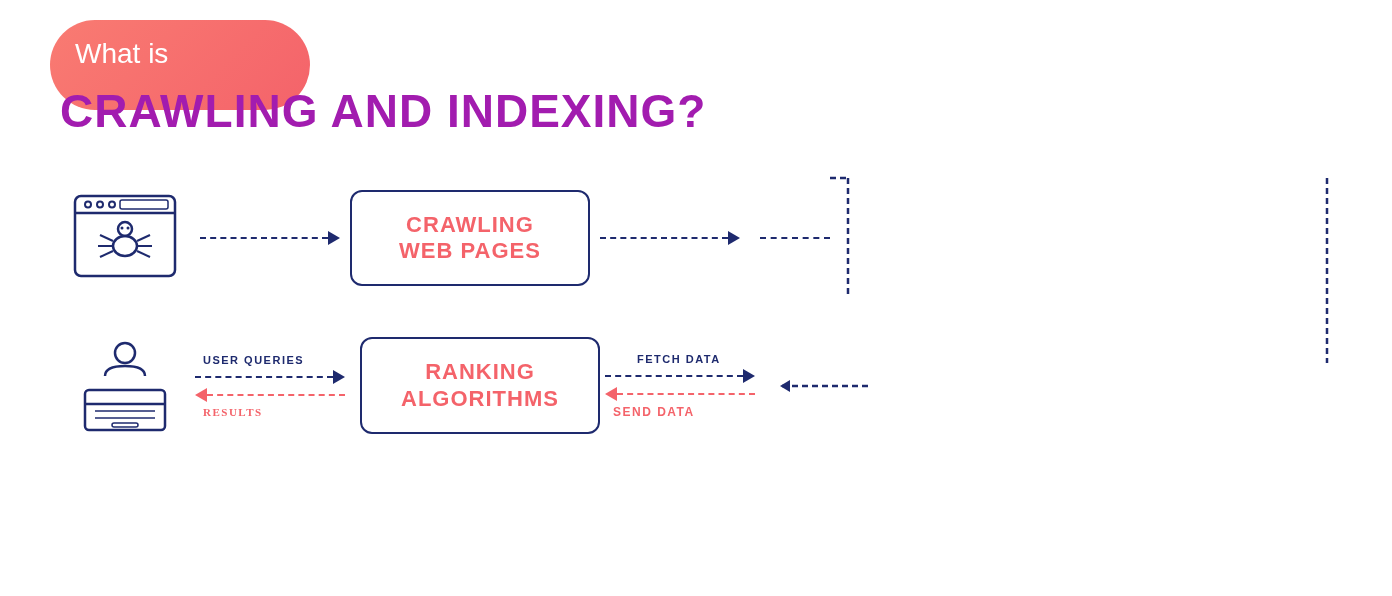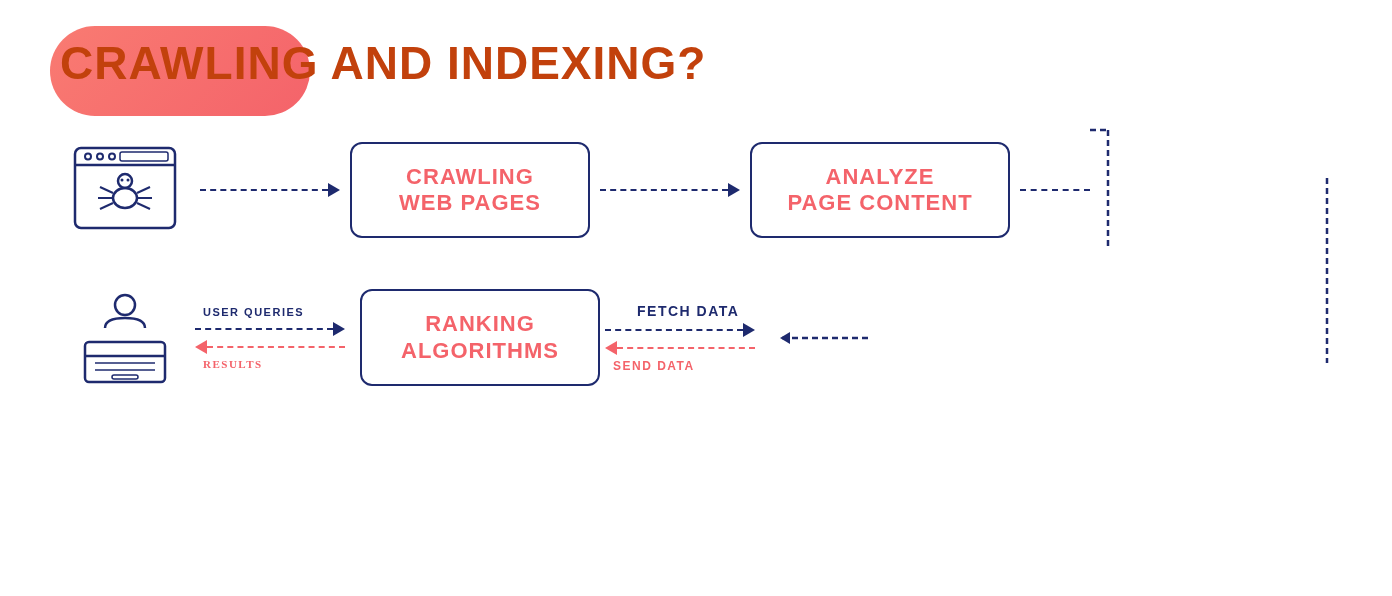--- a/index.html
+++ b/index.html
@@ -41,25 +41,25 @@
       color: #ffffff;
       font-size: 28px;
       font-weight: 400;
       margin-left: 15px;
       padding-top: 8px;
     }
 
     .header-title {
       position: relative;
       z-index: 1;
-      color: #c2410c;
+      color: #a21caf;
       font-size: 46px;
       font-weight: 900;
       letter-spacing: 1px;
-      margin-top: 6px;
+      margin-top: 14px;
     }
 
     
     .icon-box {
       width: 130px;
       height: 105px;
       display: flex;
       align-items: center;
       justify-content: center;
       flex-shrink: 0;
@@ -88,20 +88,21 @@
       overflow: visible;
     }
   </style>
 </head>
 <body>
 
 <div class="container">
 
   <div class="header">
     <div class="header-blob"></div>
+    <div class="header-subtitle">What is</div>
     <div class="header-title">CRAWLING AND INDEXING?</div>
   </div>
 
   <div style="display: flex; flex-direction: column; gap: 35px; margin-top: 10px; position: relative;">
 
     <div style="display: flex; align-items: center;">
 
       <div class="icon-box">
         <svg width="110" height="95" viewBox="0 0 110 95">
 
@@ -139,23 +140,20 @@
 
       <div class="process-box" style="min-width:240px;">
         <div class="label">CRAWLING<br>WEB PAGES</div>
       </div>
 
       <div style="display:flex; align-items:center; width:140px; margin: 0 10px;">
         <div style="flex:1; border-top: 2.5px dashed #1e2a6e;"></div>
         <div style="width:0;height:0;border-top:7px solid transparent;border-bottom:7px solid transparent;border-left:12px solid #1e2a6e;"></div>
       </div>
 
-      <div class="process-box" style="min-width:260px;">
-        <div class="label">ANALYZE<br>PAGE CONTENT</div>
-      </div>
 
       <div style="margin-left: 10px; display:flex; align-items:center;">
         <div style="width: 70px; border-top: 2.5px dashed #1e2a6e;"></div>
 
         <svg width="20" height="120" style="overflow:visible; position:relative;">
           <line x1="0" y1="0" x2="18" y2="0" stroke="#1e2a6e" stroke-width="2.5" stroke-dasharray="6,4"></line>
           <line x1="18" y1="0" x2="18" y2="120" stroke="#1e2a6e" stroke-width="2.5" stroke-dasharray="6,4"></line>
         </svg>
       </div>
 
@@ -194,21 +192,21 @@
           <div style="flex:1; border-top: 2.5px dashed #f4636a;"></div>
         </div>
         <div style="font-size:11px; font-weight:700; color:#f4636a; letter-spacing:1.5px; text-transform:uppercase; margin-left: 8px; font-family: Liberation Serif, serif;">RESULTS</div>
       </div>
 
       <div class="process-box" style="min-width:240px;">
         <div class="label">RANKING<br>ALGORITHMS</div>
       </div>
 
       <div style="display:flex; flex-direction:column; align-items:flex-start; gap: 4px; margin: 0 5px; min-width:160px;">
-        <div style="font-size:14px; font-weight:700; color:#1e2a6e; letter-spacing:1.5px; text-transform:uppercase; margin-left: 8px; padding-left: 24px;">FETCH DATA</div>
+        <div style="font-size:11px; font-weight:700; color:#1e2a6e; letter-spacing:1.5px; text-transform:uppercase; margin-left: 8px; padding-left: 24px;">FETCH DATA</div>
 
         <div style="display:flex;align-items:center;width:150px;">
           <div style="flex:1; border-top: 2.5px dashed #1e2a6e;"></div>
           <div style="width:0;height:0;border-top:7px solid transparent;border-bottom:7px solid transparent;border-left:12px solid #1e2a6e;"></div>
         </div>
 
         <div style="display:flex;align-items:center;width:150px;">
           <div style="width:0;height:0;border-top:7px solid transparent;border-bottom:7px solid transparent;border-right:12px solid #f4636a;"></div>
           <div style="flex:1; border-top: 2.5px dashed #f4636a;"></div>
         </div>

